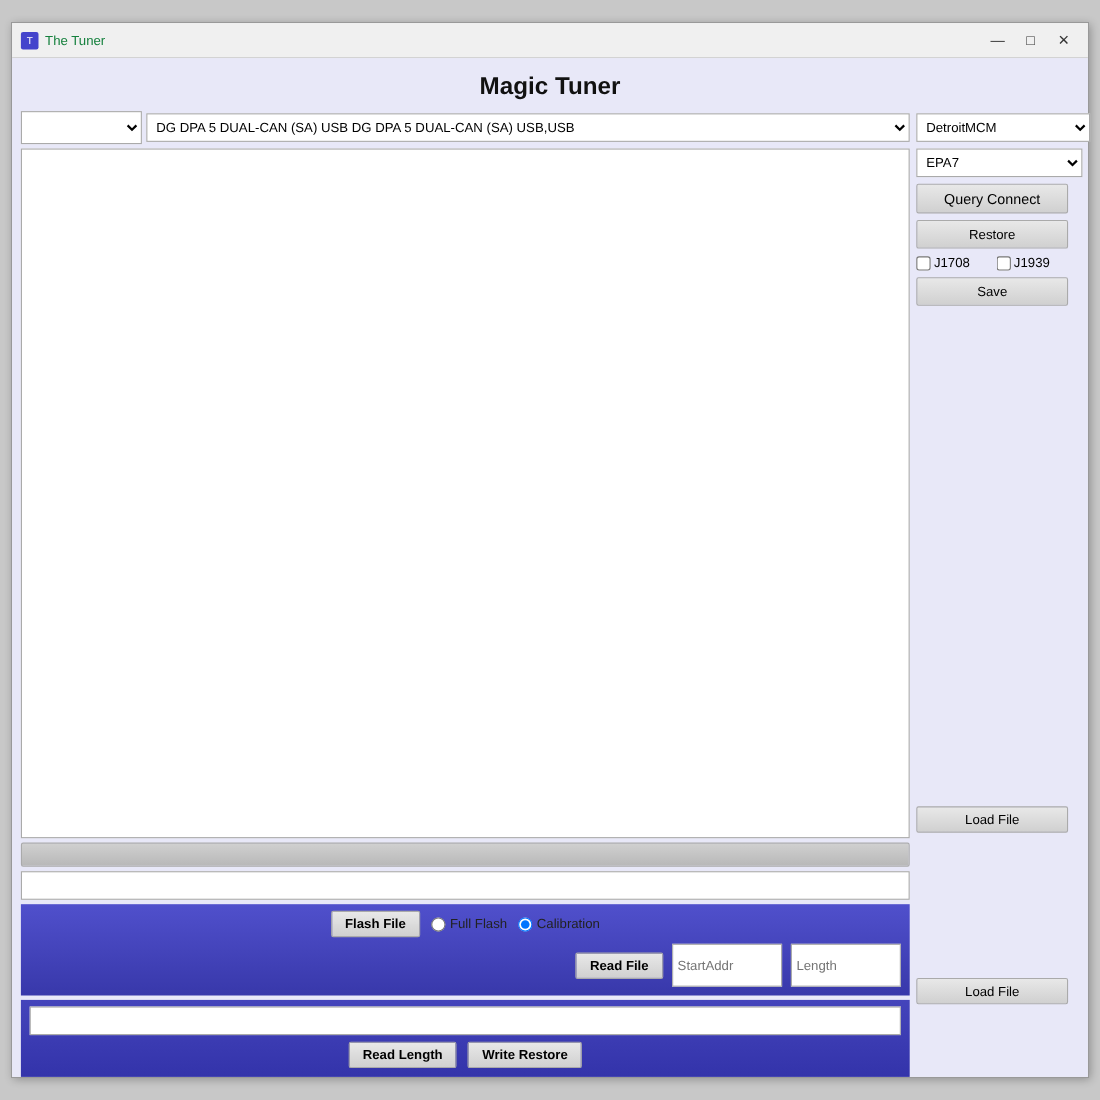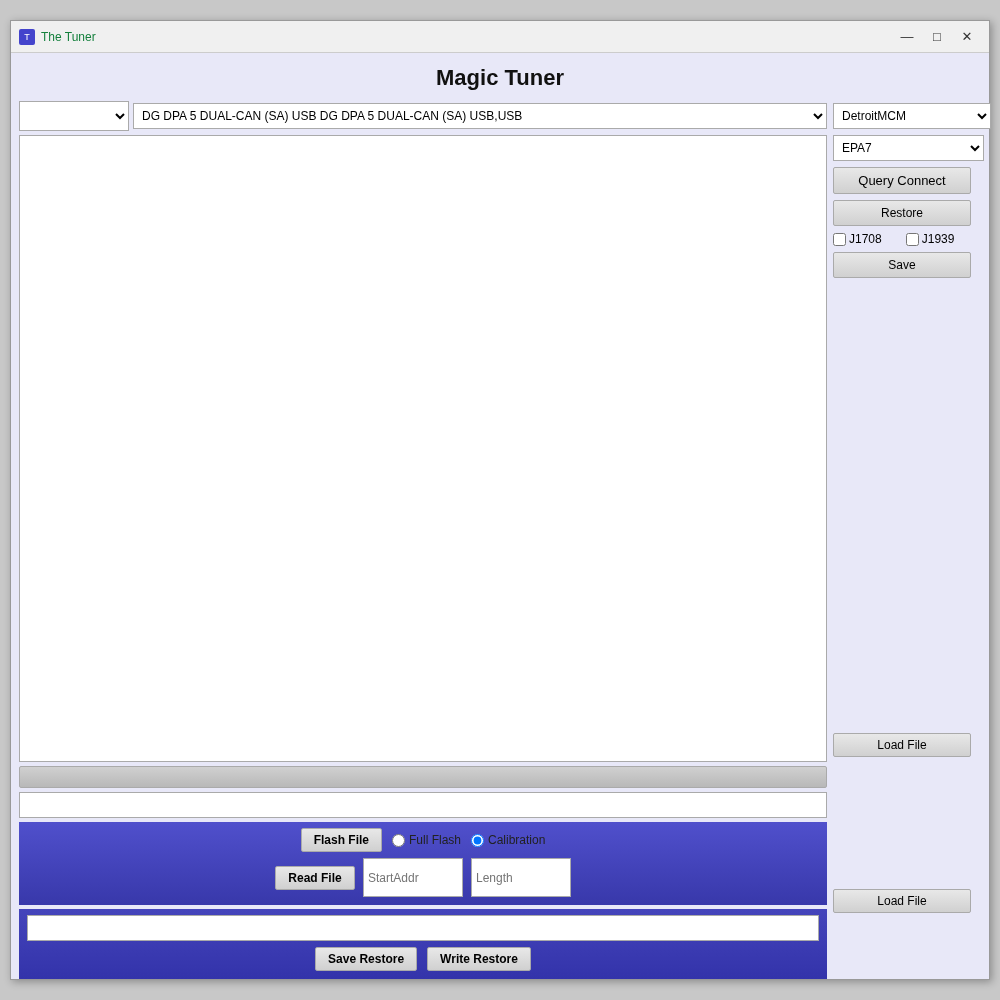--- a/index.html
+++ b/index.html
@@ -172,21 +172,21 @@
       align-items: center;
       gap: 10px;
       justify-content: center;
     }
 
     .read-row {
       display: flex;
       flex-direction: row;
       align-items: center;
       gap: 8px;
-      justify-content: center;
+      justify-content: flex-end;
     }
 
     .btn-gray {
       background: linear-gradient(to bottom, #e8e8e8, #d0d0d0);
       border: 1px solid #aaa;
       padding: 4px 12px;
       font-size: 12px;
       cursor: pointer;
       min-width: 80px;
       text-align: center;
@@ -368,21 +368,21 @@
             <input type="text" class="text-input" placeholder="StartAddr" style="">
             <input type="text" class="text-input" placeholder="Length" style="">
           </div>
         </div>
 
         <div class="restore-section">
           <div class="restore-file-row">
             <div class="file-restore-bar"></div>
           </div>
           <div class="restore-btn-row">
-            <button class="btn-gray">Save Restore</button>
+            <button class="btn-gray">Read Length</button>
             <button class="btn-gray">Write Restore</button>
           </div>
         </div>
       </div>
 
       <div class="right-panel">
 
         <select class="dropdown-right">
           <option>DetroitMCM</option>
         </select>

